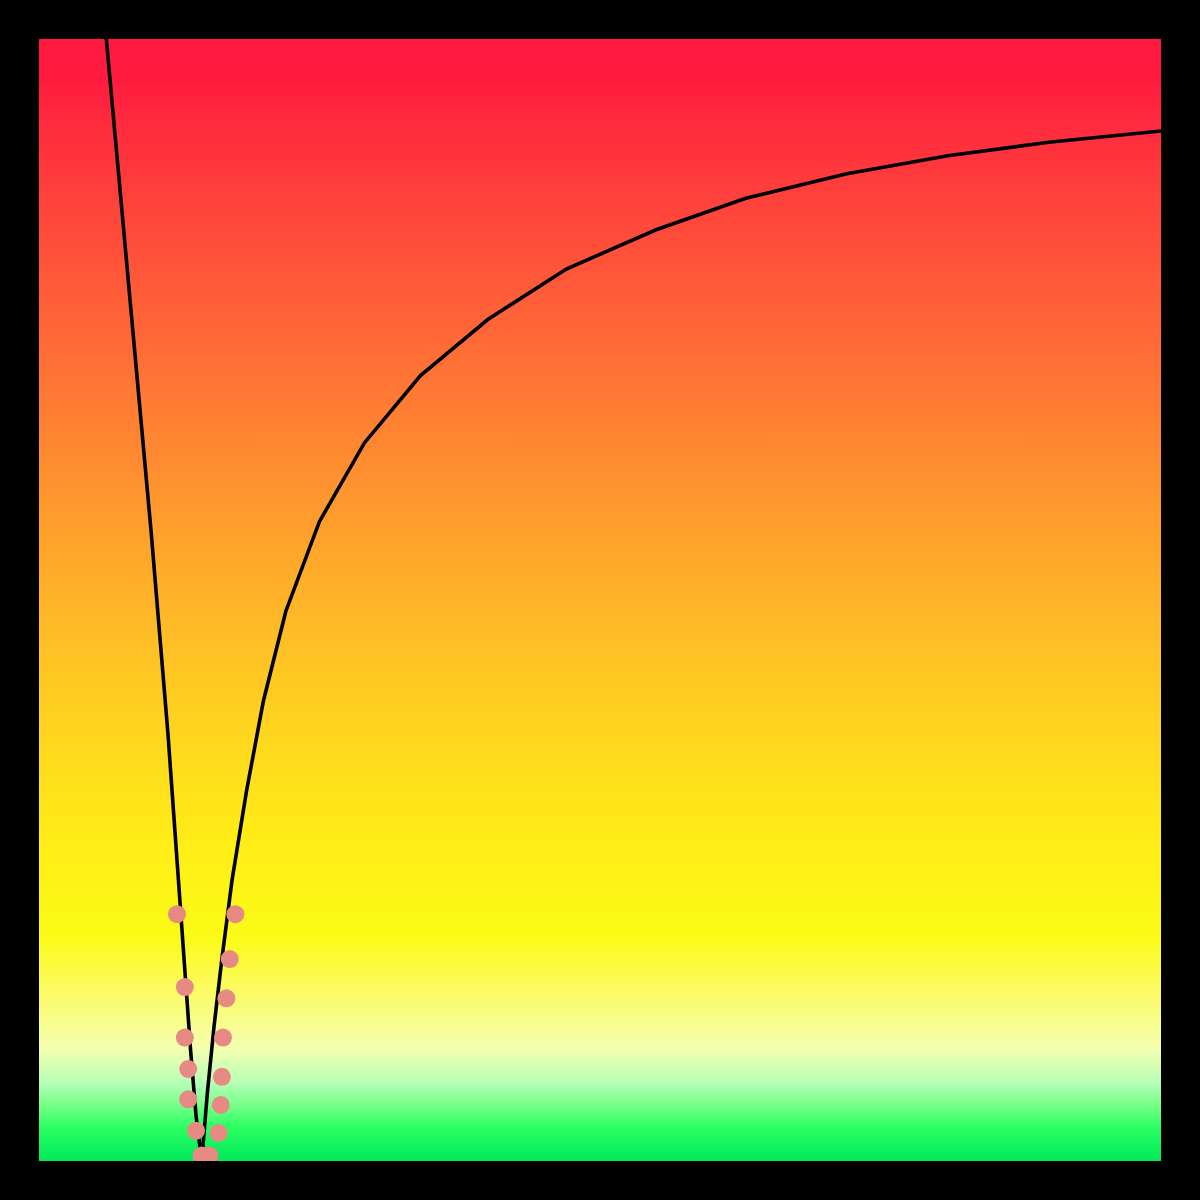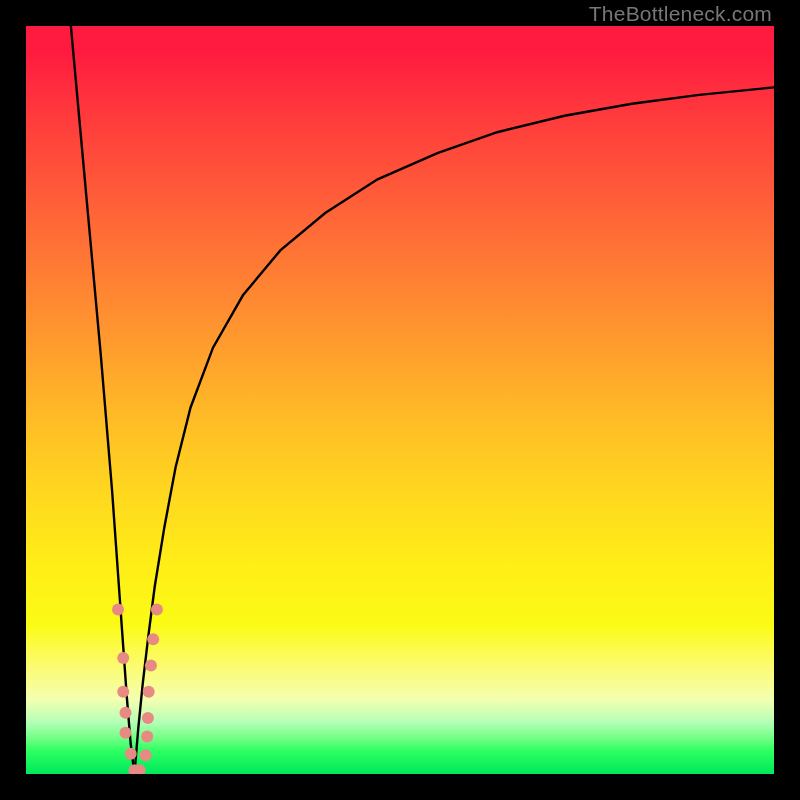--- a/index.html
+++ b/index.html
@@ -66,15 +66,14 @@
           <circle cx="130.90" cy="583.44" r="6" fill="#e78a84"></circle>
           <circle cx="127.16" cy="613.36" r="6" fill="#e78a84"></circle>
           <circle cx="124.92" cy="639.54" r="6" fill="#e78a84"></circle>
           <circle cx="122.67" cy="665.72" r="6" fill="#e78a84"></circle>
           <circle cx="121.92" cy="691.90" r="6" fill="#e78a84"></circle>
           <circle cx="121.18" cy="710.60" r="6" fill="#e78a84"></circle>
         </g>
     </svg>
   </div>
 
-  <div class="watermark" data-bind="watermark.text">TheBottleneck.com</div>
 
 </div>
 
 </body></html>

